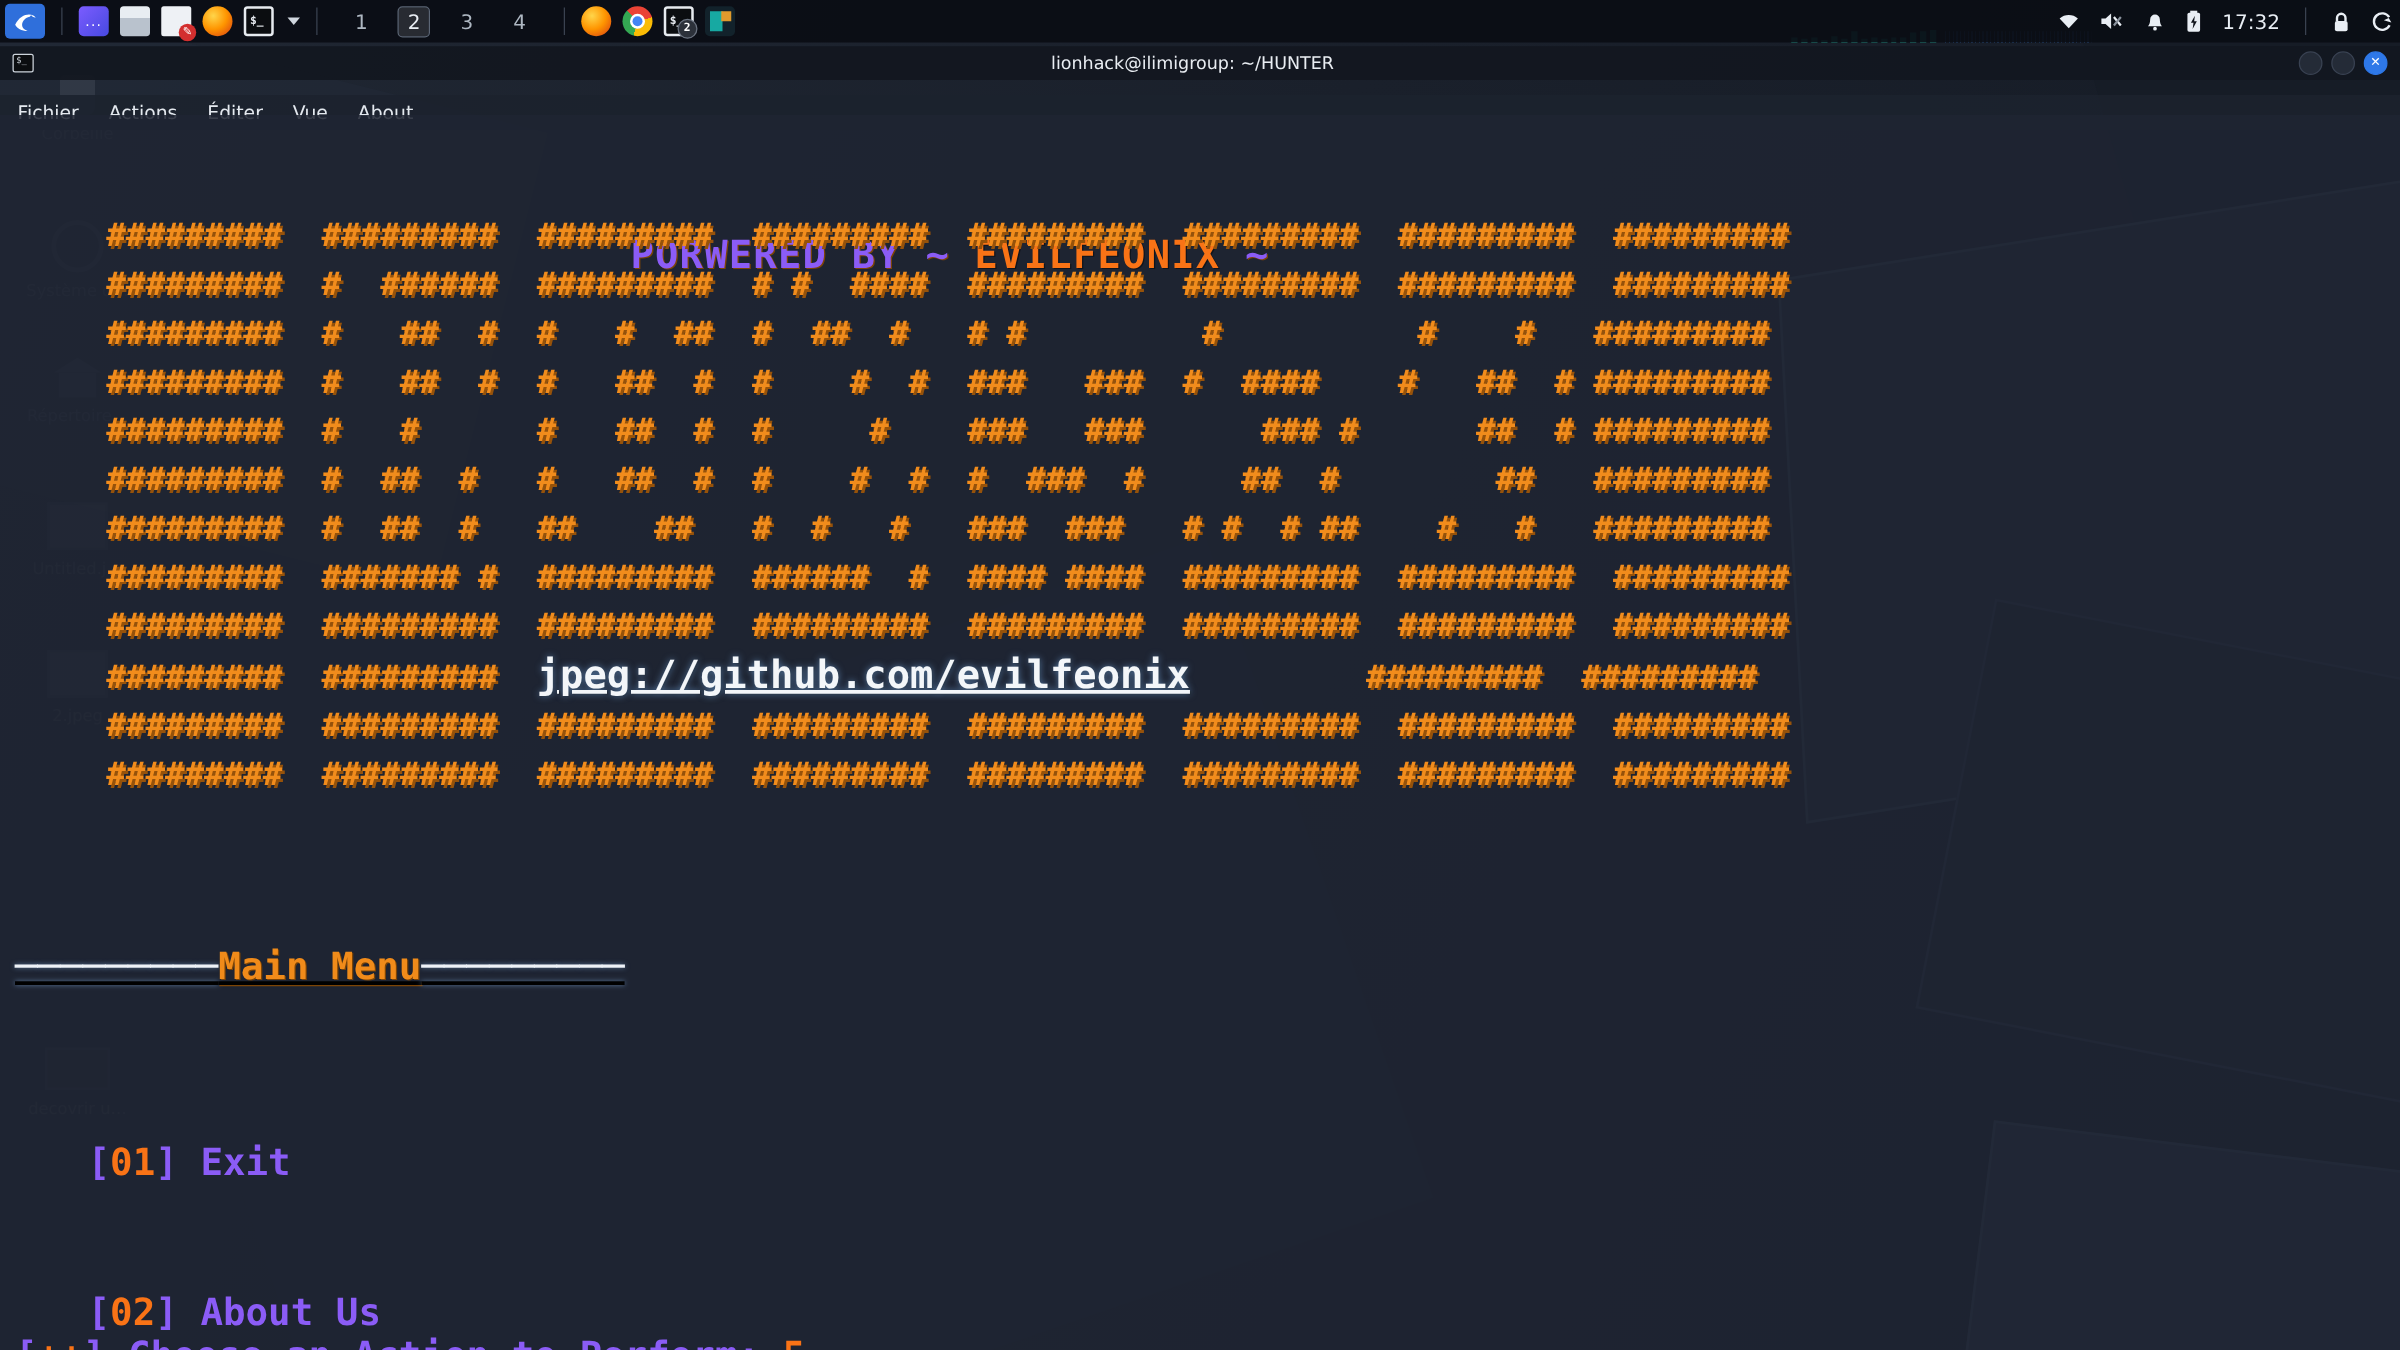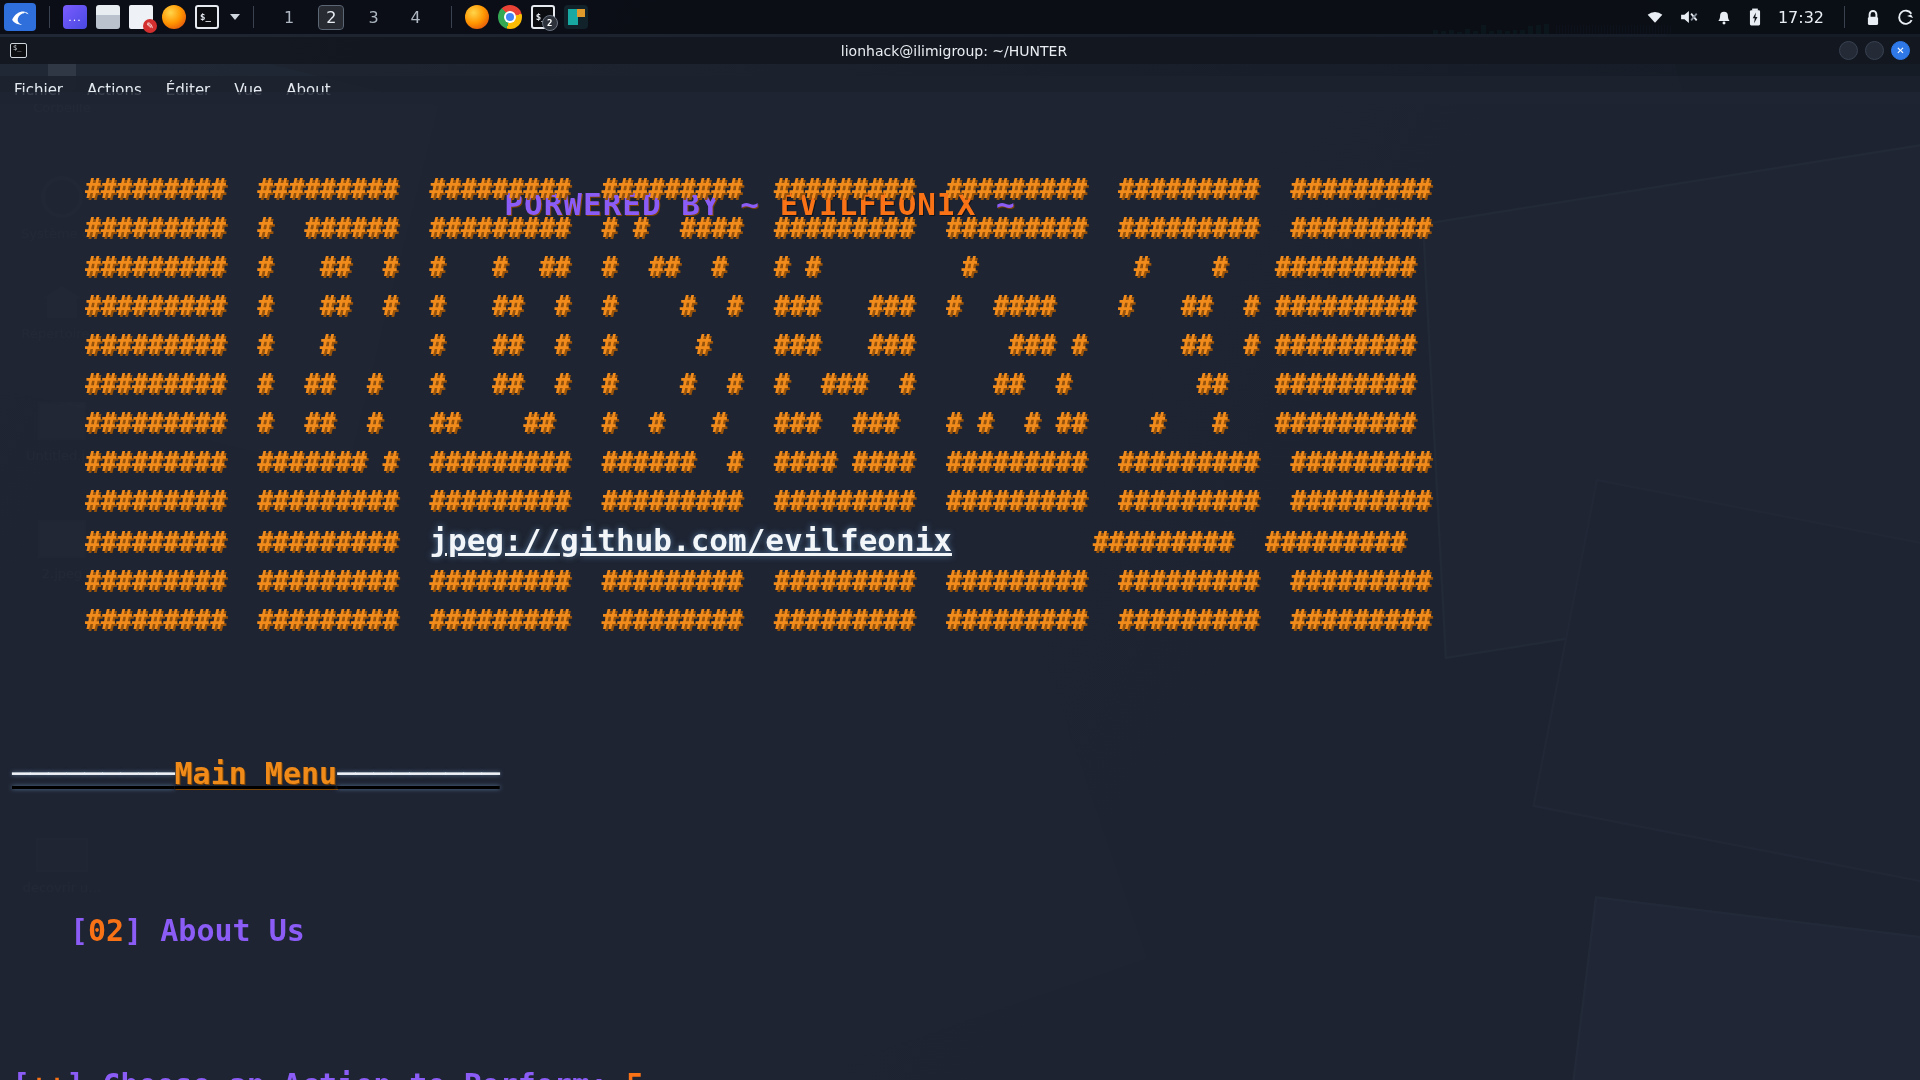--- a/index.html
+++ b/index.html
@@ -242,20 +242,21 @@
 #########  ####### #  #########  ######  #  #### ####  #########  #########  #########</pre>
       <pre>#########  #########  #########  #########  #########  #########  #########  #########</pre>
       <pre class="artline"><span>#########  #########  </span><span class="wlink">jpeg://github.com/evilfeonix</span><span>         #########  #########</span></pre>
       <pre>#########  #########  #########  #########  #########  #########  #########  #########
 #########  #########  #########  #########  #########  #########  #########  #########</pre>
     </div>
 
     <div id="mainmenu-line"><span class="dash">─────────</span><span class="ttl">Main Menu</span><span class="dash">─────────</span></div>
 
     <div id="menulist">
+      <div><span class="orange">[</span><span class="white">01</span><span class="orange">]</span><span class="orange"> </span><span class="orange">Exit</span></div>
       <div><span class="orange">[</span><span class="white">02</span><span class="orange">]</span><span class="orange"> </span><span class="orange">About Us</span></div>
       
       
       
     </div>
 
     <div id="prompt"><span class="orange">[</span><span class="white">++</span><span class="orange">]</span><span class="orange"> Choose an Action to Perform: </span><span class="white">5</span></div>
 
   </div>
 </div>

